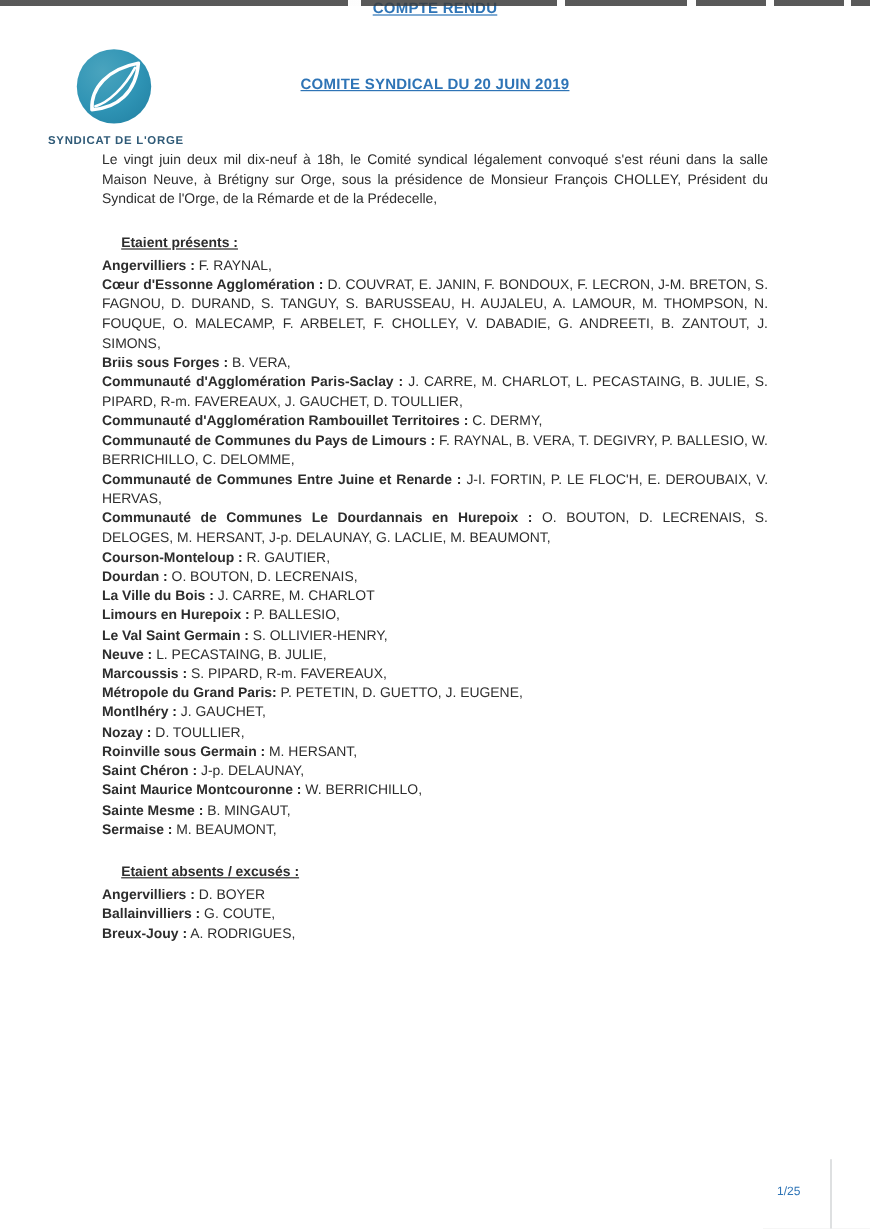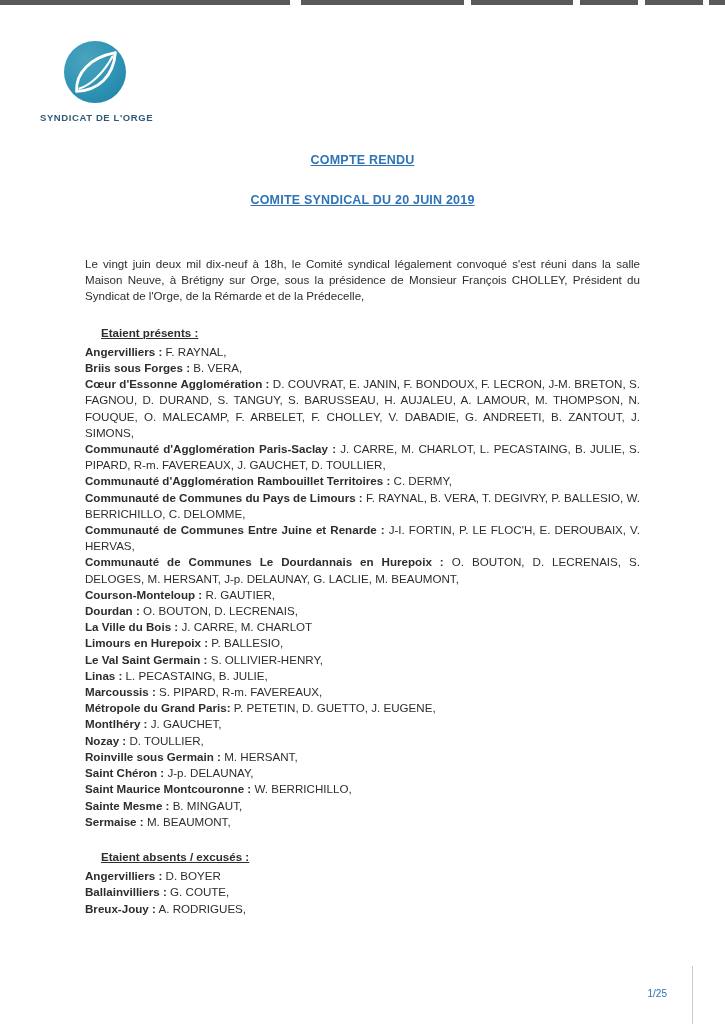--- a/index.html
+++ b/index.html
@@ -44,22 +44,22 @@
   
   .title{
     text-align:center;
     color:#2e74b6;
     font-weight:bold;
     font-size:12.5px;
     text-decoration:underline;
     letter-spacing:.2px;
     margin:0;
   }
-  .title-main{padding-top:153px;}
-  .title-sub{margin-top:26px;}
+  .title-main{}
+  .title-sub{margin-top:49px;}
   
   .body-block{margin:3px 85px;font-size:11.6px;line-height:16.2px;}
   .intro{
     margin-top:49px;
     text-align:justify;
   }
   .section-heading{
     margin-top:20px;
     font-weight:bold;
     text-decoration:underline;
@@ -101,33 +101,33 @@
   </div>
 
   <h1 class="title title-main">COMPTE RENDU</h1>
   <h2 class="title title-sub">COMITE SYNDICAL DU 20 JUIN 2019</h2>
 
   <p class="body-block intro">Le vingt juin deux mil dix-neuf à 18h, le Comité syndical légalement convoqué s'est réuni dans la salle Maison Neuve, à Brétigny sur Orge, sous la présidence de Monsieur François CHOLLEY, Président du Syndicat de l'Orge, de la Rémarde et de la Prédecelle,</p>
 
   <p class="body-block section-heading">Etaient présents :</p>
   <div class="body-block" id="presents-list">
       <p class="row"><b>Angervilliers :</b> F. RAYNAL,</p>
+      <p class="row"><b>Cœur d'Essonne Agglomération :</b> D. COUVRAT, E. JANIN, F. BONDOUX, F. LECRON, J-M. BRETON, S. FAGNOU, D. DURAND, S. TANGUY, S. BARUSSEAU, H. AUJALEU, A. LAMOUR, M. THOMPSON, N. FOUQUE, O. MALECAMP, F. ARBELET, F. CHOLLEY, V. DABADIE, G. ANDREETI, B. ZANTOUT, J. SIMONS,</p>
       <p class="row"><b>Briis sous Forges :</b> B. VERA,</p>
-      <p class="row"><b>Cœur d'Essonne Agglomération :</b> D. COUVRAT, E. JANIN, F. BONDOUX, F. LECRON, J-M. BRETON, S. FAGNOU, D. DURAND, S. TANGUY, S. BARUSSEAU, H. AUJALEU, A. LAMOUR, M. THOMPSON, N. FOUQUE, O. MALECAMP, F. ARBELET, F. CHOLLEY, V. DABADIE, G. ANDREETI, B. ZANTOUT, J. SIMONS,</p>
       <p class="row"><b>Communauté d'Agglomération Paris-Saclay :</b> J. CARRE, M. CHARLOT, L. PECASTAING, B. JULIE, S. PIPARD, R-m. FAVEREAUX, J. GAUCHET, D. TOULLIER,</p>
       <p class="row"><b>Communauté d'Agglomération Rambouillet Territoires :</b> C. DERMY,</p>
       <p class="row"><b>Communauté de Communes du Pays de Limours :</b> F. RAYNAL, B. VERA, T. DEGIVRY, P. BALLESIO, W. BERRICHILLO, C. DELOMME,</p>
       <p class="row"><b>Communauté de Communes Entre Juine et Renarde :</b> J-I. FORTIN, P. LE FLOC'H, E. DEROUBAIX, V. HERVAS,</p>
       <p class="row"><b>Communauté de Communes Le Dourdannais en Hurepoix :</b> O. BOUTON, D. LECRENAIS, S. DELOGES, M. HERSANT, J-p. DELAUNAY, G. LACLIE, M. BEAUMONT,</p>
       <p class="row"><b>Courson-Monteloup :</b> R. GAUTIER,</p>
       <p class="row"><b>Dourdan :</b> O. BOUTON, D. LECRENAIS,</p>
       <p class="row"><b>La Ville du Bois :</b> J. CARRE, M. CHARLOT</p>
       <p class="row"><b>Limours en Hurepoix :</b> P. BALLESIO,</p>
       <p class="row"><b>Le Val Saint Germain :</b> S. OLLIVIER-HENRY,</p>
-      <p class="row"><b>Linas :</b> L. PECASTAING, B. JULIE,</p>
+      <p class="row"><b>Neuve :</b> L. PECASTAING, B. JULIE,</p>
       <p class="row"><b>Marcoussis :</b> S. PIPARD, R-m. FAVEREAUX,</p>
       <p class="row"><b>Métropole du Grand Paris:</b> P. PETETIN, D. GUETTO, J. EUGENE,</p>
       <p class="row"><b>Montlhéry :</b> J. GAUCHET,</p>
       <p class="row"><b>Nozay :</b> D. TOULLIER,</p>
       <p class="row"><b>Roinville sous Germain :</b> M. HERSANT,</p>
       <p class="row"><b>Saint Chéron :</b> J-p. DELAUNAY,</p>
       <p class="row"><b>Saint Maurice Montcouronne :</b> W. BERRICHILLO,</p>
       <p class="row"><b>Sainte Mesme :</b> B. MINGAUT,</p>
       <p class="row"><b>Sermaise :</b> M. BEAUMONT,</p>
     </div>

